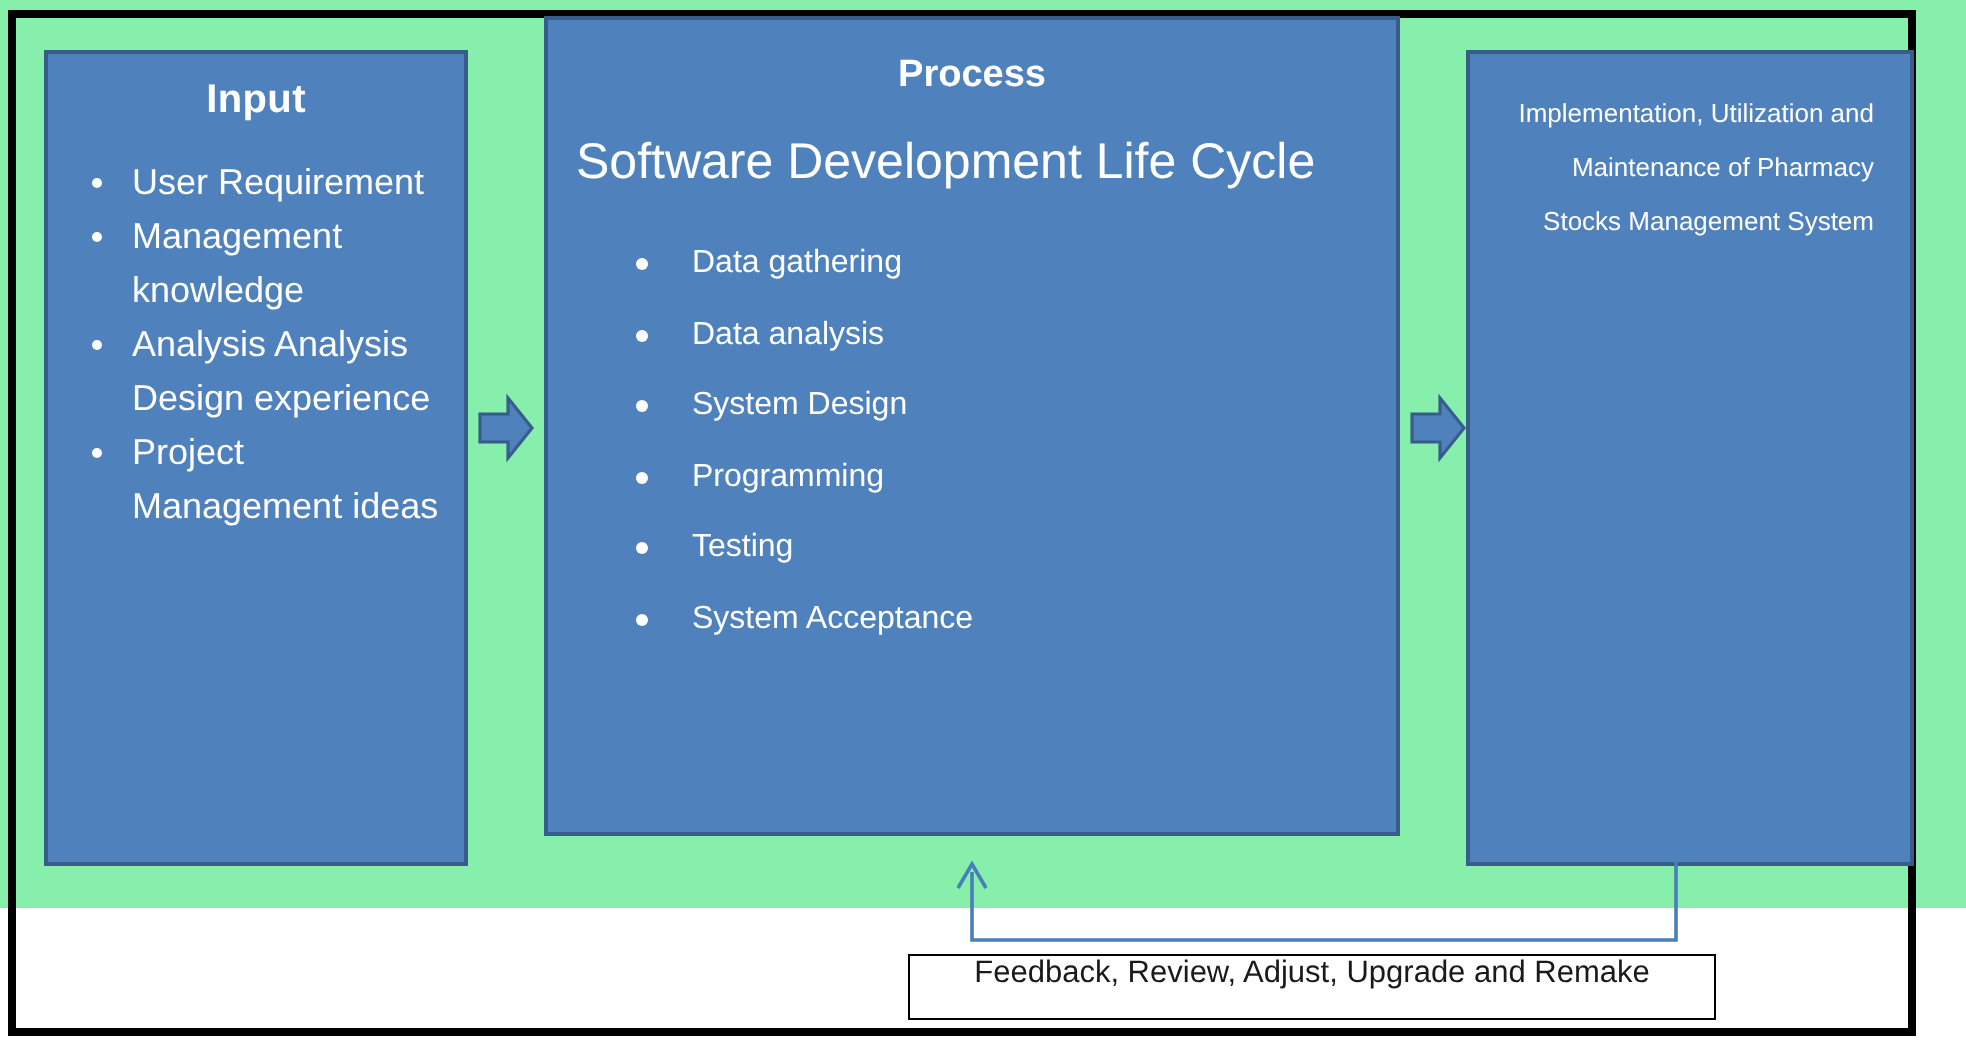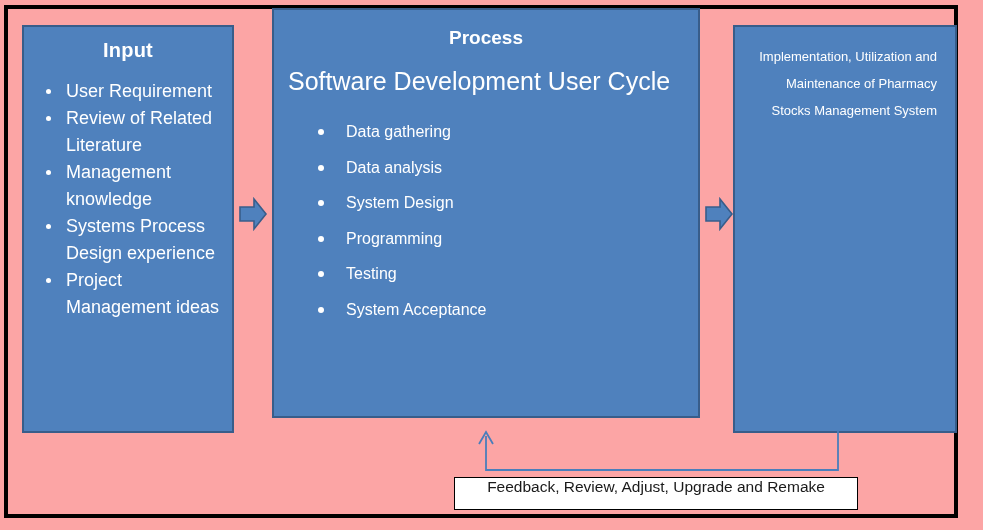--- a/index.html
+++ b/index.html
@@ -11,22 +11,22 @@
   body {
     width: 983px;
     height: 530px;
     font-family: "Liberation Sans", sans-serif;
     overflow: hidden;
   }
 
   #canvas {
     position: relative;
     width: 983px;
-    height: 530px;
-    background: #fca5a5;
+    height: 454px;
+    background: #86efac;
   }
 
   
   #outer-frame {
     position: absolute;
     left: 4px;
     top: 5px;
     width: 954px;
     height: 513px;
     border: 4px solid #000000;
@@ -194,46 +194,42 @@
 
   <div class="panel" id="panel-input">
     <div class="panel-title">Input</div>
     <ul class="bullet-list" id="input-list">
       <li class="bullet-item">
         <span class="dot"></span>
         <span>User Requirement</span>
       </li>
       <li class="bullet-item">
         <span class="dot"></span>
-        <span>Review of Related Literature</span>
-      </li>
-      <li class="bullet-item">
-        <span class="dot"></span>
         <span>Management knowledge</span>
       </li>
       <li class="bullet-item">
         <span class="dot"></span>
-        <span>Systems Process Design experience</span>
+        <span>Analysis Analysis Design experience</span>
       </li>
       <li class="bullet-item">
         <span class="dot"></span>
         <span>Project Management ideas</span>
       </li>
     </ul>
   </div>
 
   <div class="block-arrow" id="arrow-input-process">
     <svg width="30" height="36" viewBox="0 0 30 36">
       <polygon points="2,11 16,11 16,3 28,18 16,33 16,25 2,25" fill="#4F81BD" stroke="#385D8A" stroke-width="1.6" stroke-linejoin="miter"></polygon>
     </svg>
   </div>
 
   <div class="panel" id="panel-process">
     <div class="panel-title">Process</div>
-    <div id="process-subtitle">Software Development User Cycle</div>
+    <div id="process-subtitle">Software Development Life Cycle</div>
     <ul class="bullet-list" id="process-list">
       <li class="bullet-item">
         <span class="dot"></span>
         <span>Data gathering</span>
       </li>
       <li class="bullet-item">
         <span class="dot"></span>
         <span>Data analysis</span>
       </li>
       <li class="bullet-item">

